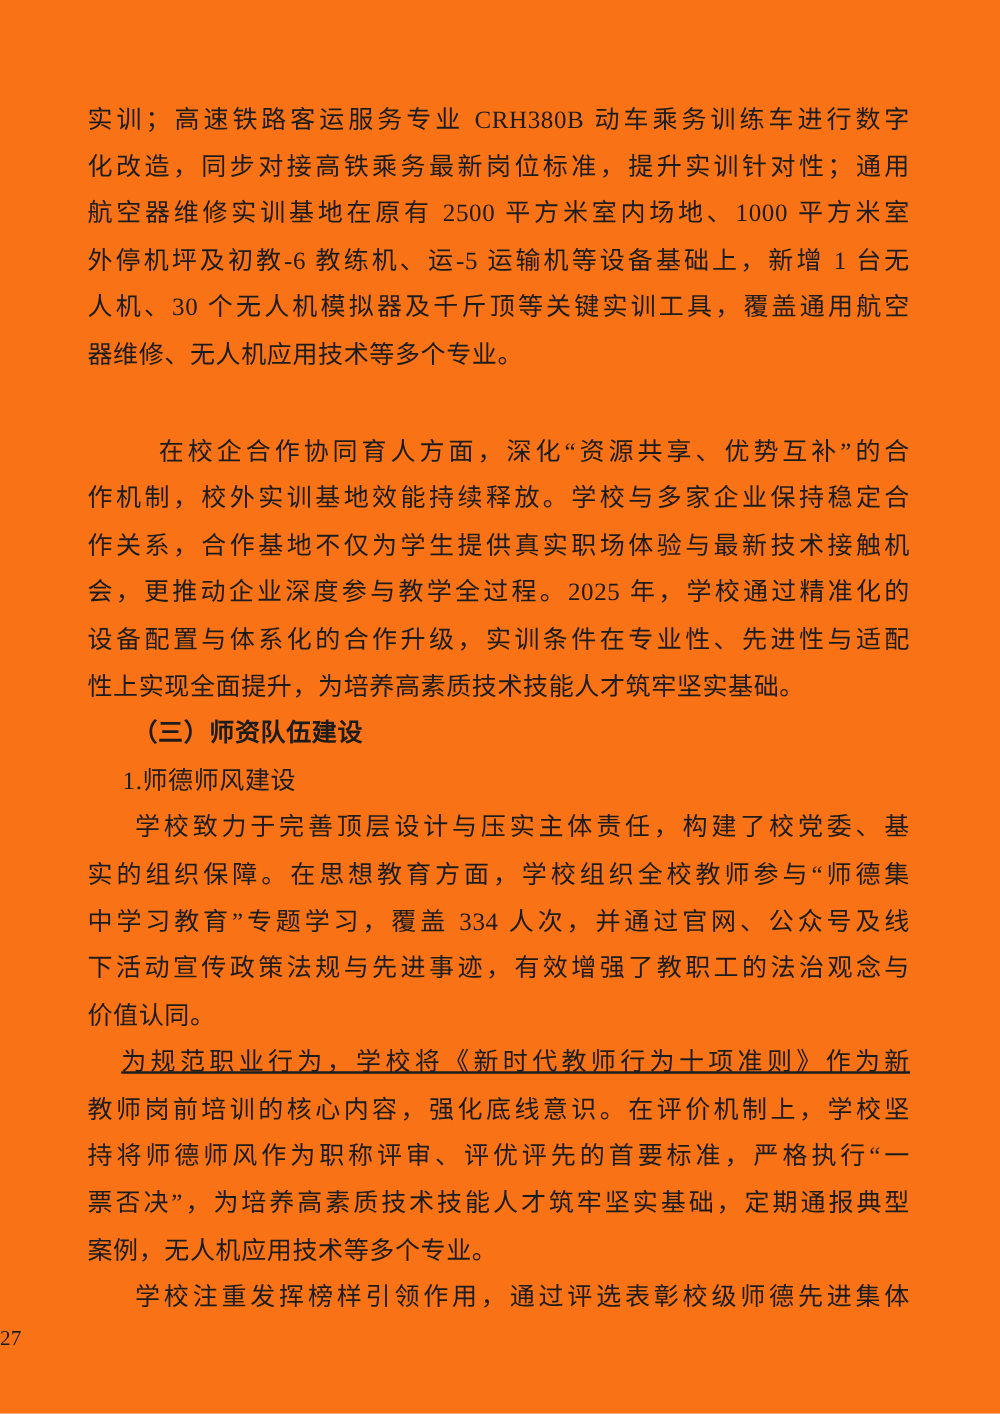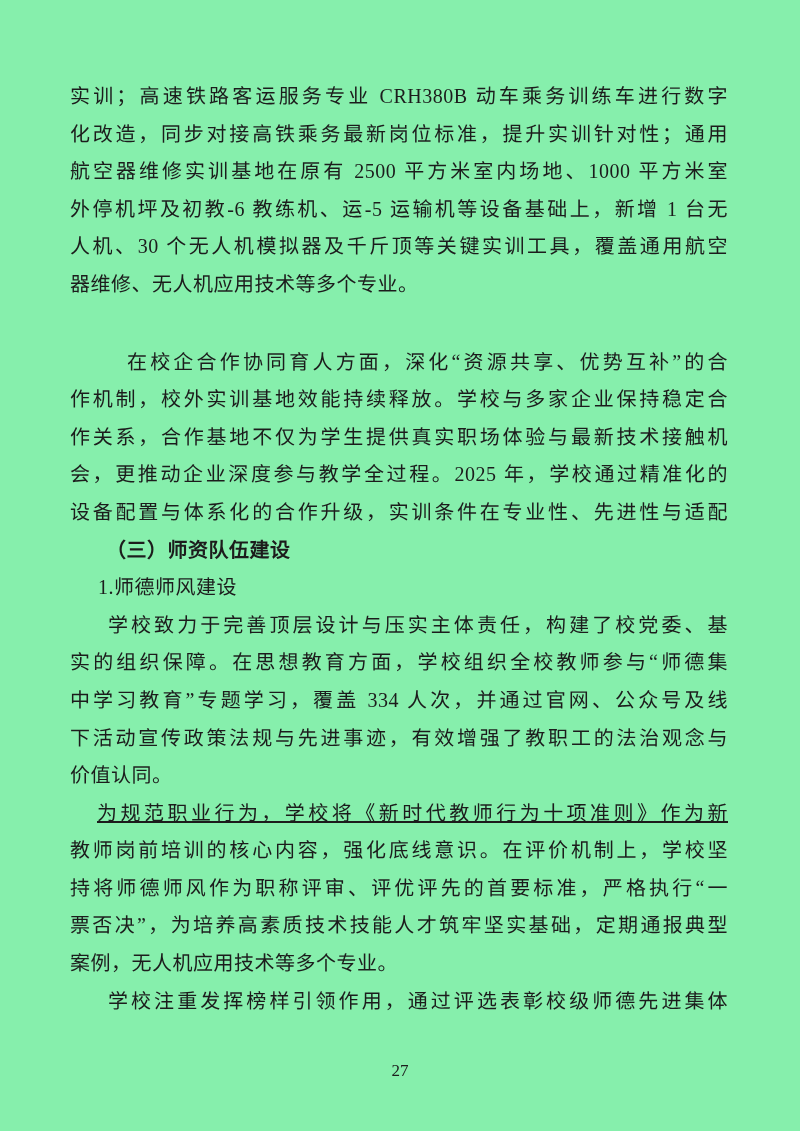--- a/index.html
+++ b/index.html
@@ -4,21 +4,21 @@
 <style>
   html, body {
     margin: 0;
     padding: 0;
     background: #ffffff;
   }
   .page {
     position: relative;
     width: 800px;
     height: 1131px;
-    background: #86efac;
+    background: #f97316;
     overflow: hidden;
     font-family: "Liberation Serif", "DejaVu Serif", serif;
     color: #1c1c1c;
   }
   .textblock {
     position: absolute;
     left: 70px;
     top: 78px;
     width: 658px;
   }
@@ -36,21 +36,20 @@
   .i28 { padding-left: 28px; }
   .i36 { padding-left: 36px; }
   .i38 { padding-left: 38px; }
   .i57 { padding-left: 57px; margin-top: 40px; }
   .heading { font-weight: 700; }
   .pagenum {
     position: absolute;
     top: 1059px;
     left: 0;
     width: 100%;
-    text-align: center;
     font-size: 17px;
     line-height: 24px;
     color: #1c1c1c;
   }
 </style>
 </head>
 <body>
 
 <div class="page">
   <div class="textblock">
@@ -63,20 +62,21 @@
       <div class="line j">人机、30 个无人机模拟器及千斤顶等关键实训工具，覆盖通用航空</div>
       <div class="line">器维修、无人机应用技术等多个专业。</div>
     </div>
 
     <div>
       <div class="line j i57">在校企合作协同育人方面，深化“资源共享、优势互补”的合</div>
       <div class="line j">作机制，校外实训基地效能持续释放。学校与多家企业保持稳定合</div>
       <div class="line j">作关系，合作基地不仅为学生提供真实职场体验与最新技术接触机</div>
       <div class="line j">会，更推动企业深度参与教学全过程。2025 年，学校通过精准化的</div>
       <div class="line j">设备配置与体系化的合作升级，实训条件在专业性、先进性与适配</div>
+      <div class="line">性上实现全面提升，为培养高素质技术技能人才筑牢坚实基础。</div>
     </div>
 
     <div>
       <div class="line heading i36">（三）师资队伍建设</div>
     </div>
 
     <div>
       <div class="line i28">1.师德师风建设</div>
     </div>
 

